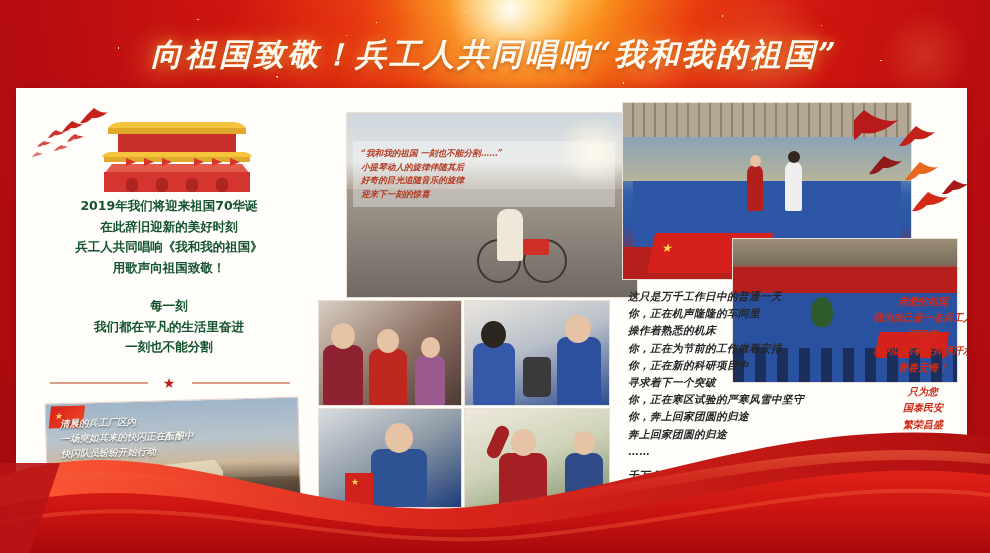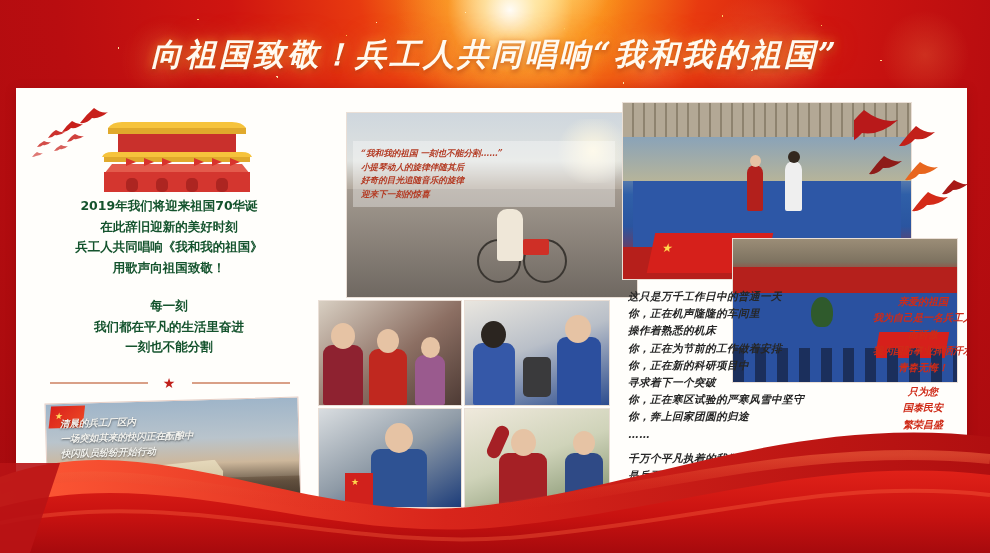--- a/index.html
+++ b/index.html
@@ -330,20 +330,21 @@
 
     <div class="right-text">
       <div>这只是万千工作日中的普通一天</div>
       <div>你，正在机声隆隆的车间里</div>
       <div>操作着熟悉的机床</div>
       <div>你，正在为节前的工作做着安排</div>
       <div>你，正在新的科研项目中</div>
       <div>寻求着下一个突破</div>
       <div>你，正在寒区试验的严寒风雪中坚守</div>
       <div>你，奔上回家团圆的归途</div>
+      <div>奔上回家团圆的归途</div>
       <div>……</div>
       <span class="gap"></span>
       <div>千万个平凡执着的我们聚合在一起</div>
       <div>是兵工人对“铸国防利剑”</div>
       <div>不变的初心和坚守</div>
     </div>
 
     <div class="far-right-text">
       <div>亲爱的祖国</div>
       <div>我为自己是一名兵工人</div>

